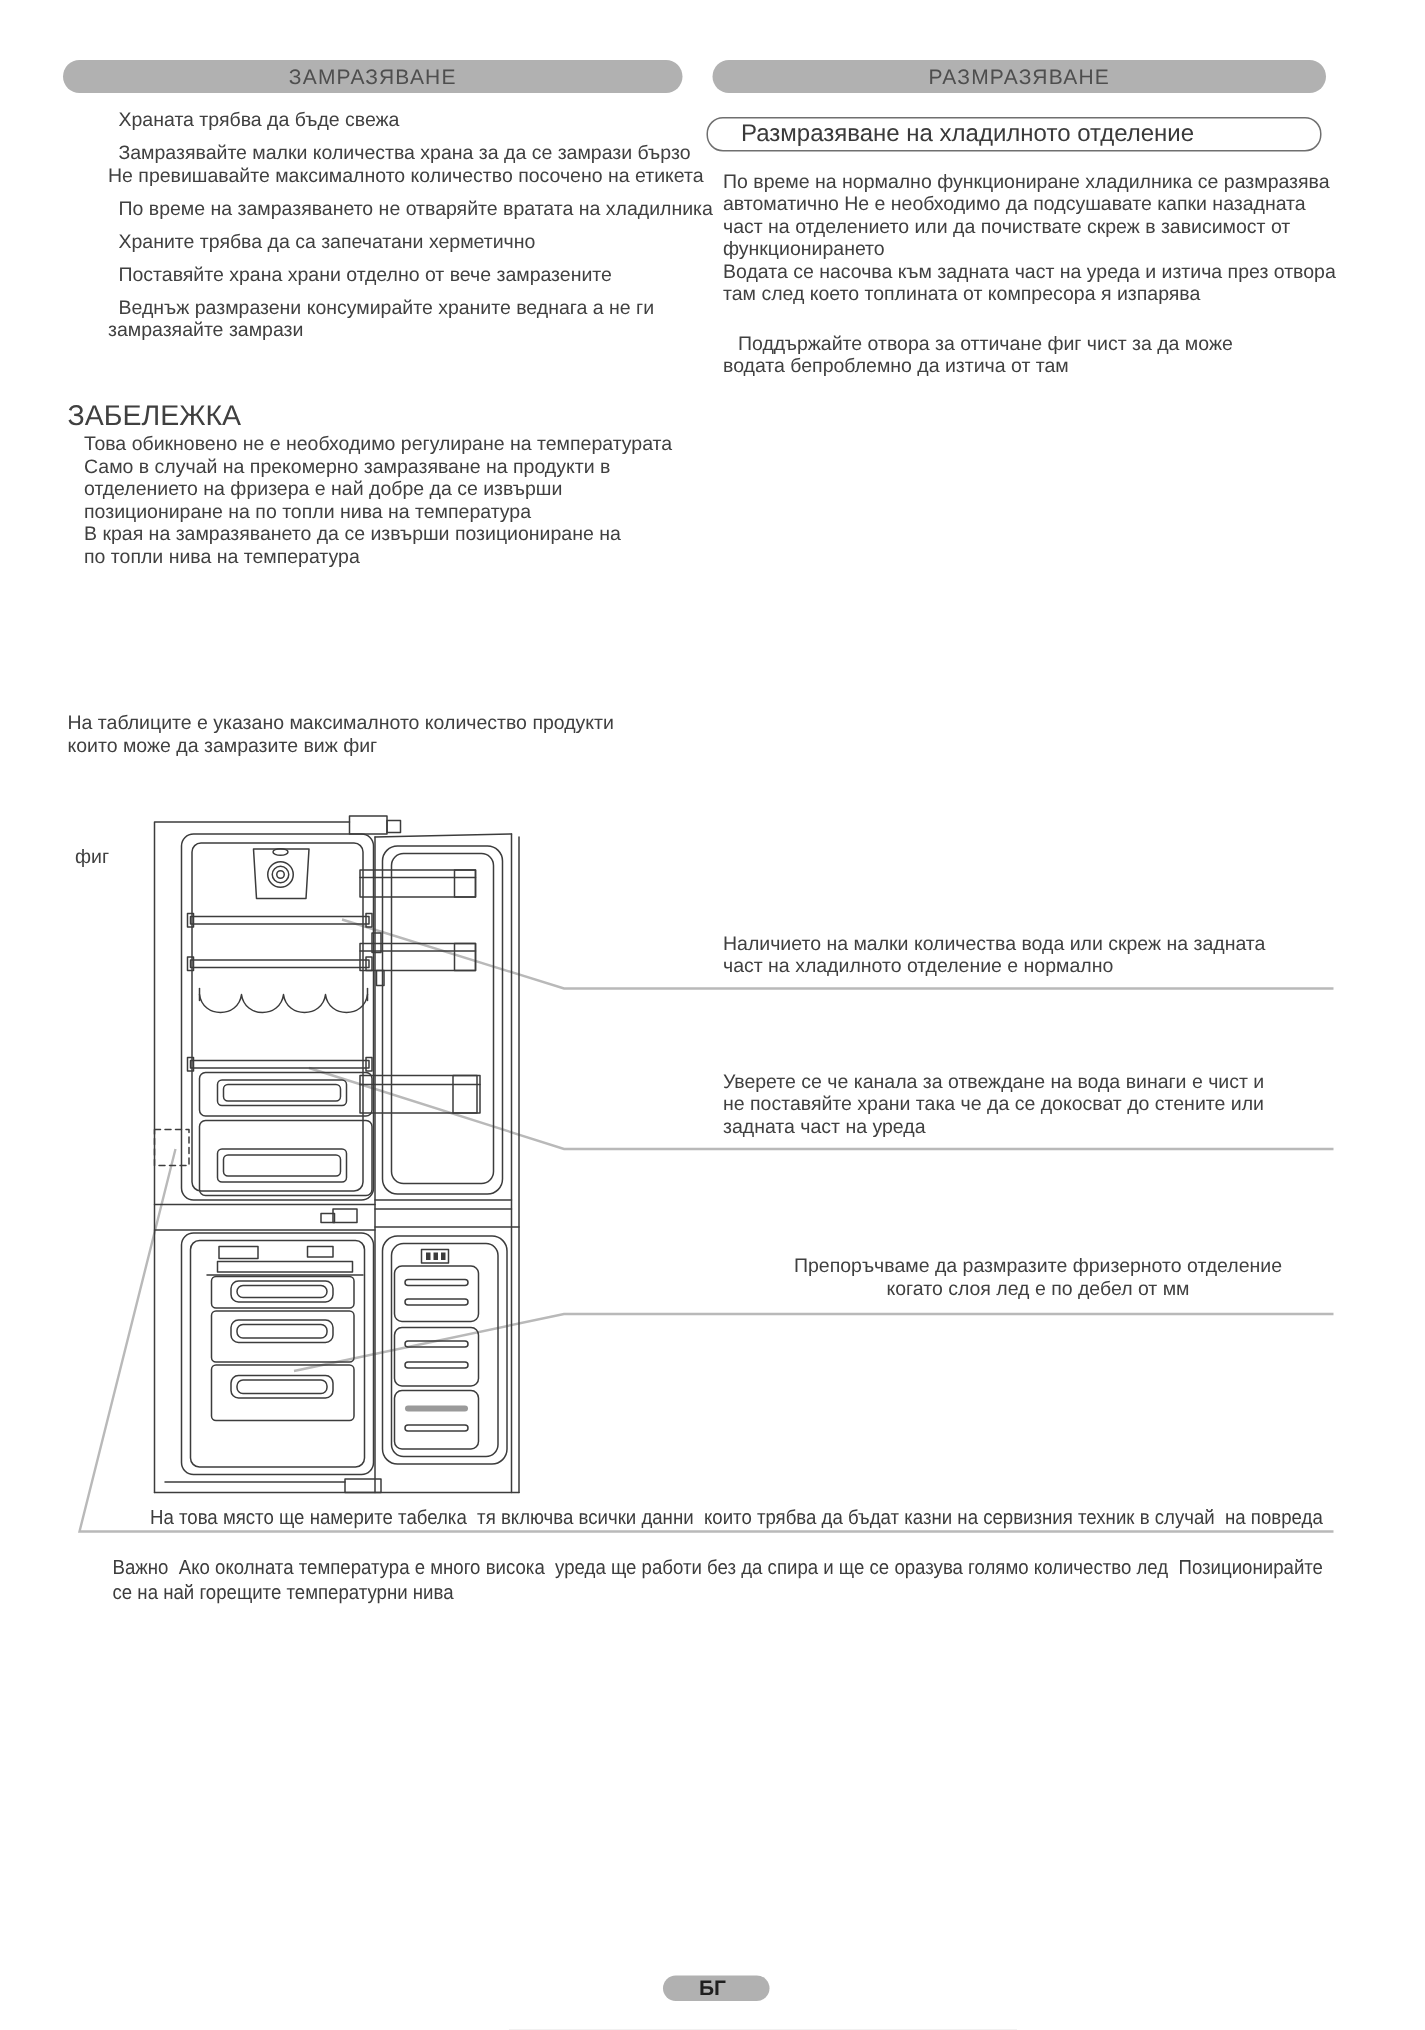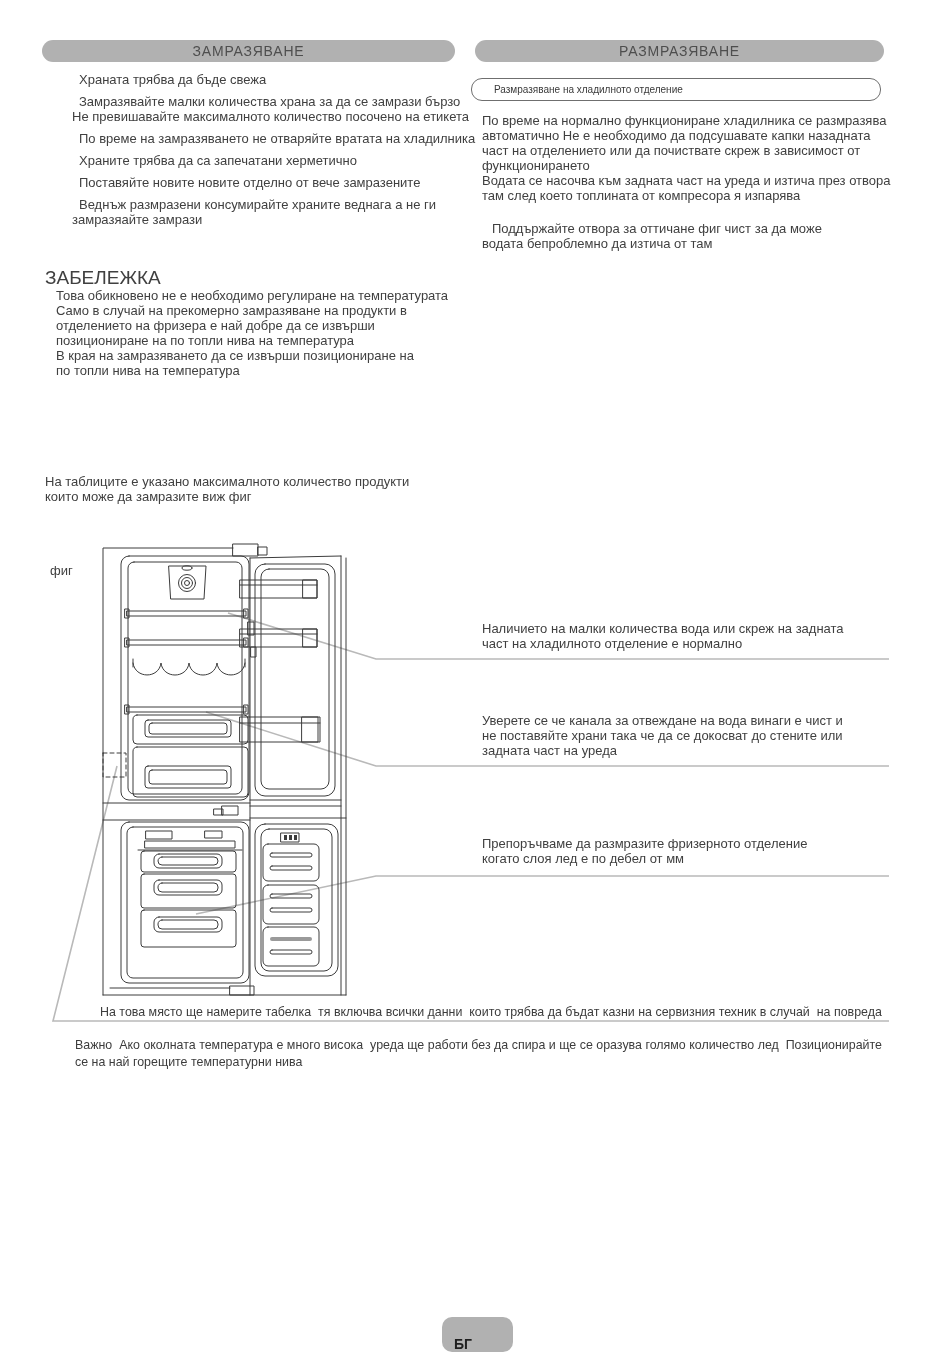--- a/index.html
+++ b/index.html
@@ -10,35 +10,35 @@
   }
   .abs { position:absolute; }
   .pill {
     background:#b1b1b1; border-radius:11px; height:22px;
     display:flex; align-items:center; justify-content:center;
     font-size:14px; letter-spacing:0.8px; color:#4e4e4e;
   }
   .subhead-box {
     background:#ffffff; border:1.3px solid #6f6f6f; border-radius:11px;
     height:23px; display:flex; align-items:center;
-    font-size:10px; color:#3a3a3a; padding-left:22px; box-sizing:border-box;
+    font-size:16px; color:#3a3a3a; padding-left:22px; box-sizing:border-box;
   }
   .prose {
     font-size:13px; line-height:15px; white-space:pre-line; color:#404040;
   }
   .para { margin:0 0 7px 0; text-indent:7px; }
   .note-title { font-size:19px; color:#404040; }
   .condensed {
     font-size:13.5px; line-height:17px; white-space:pre; color:#3c3c3c;
     transform:scaleX(0.92); transform-origin:left top;
   }
   .footer-pill {
-    background:#b1b1b1; border-radius:10px; height:35px; width:71px;
-    display:flex; align-items:flex-end;
-    font-size:14px; font-weight:bold; color:#1f1f1f; padding-left:12px; box-sizing:border-box;
+    background:#b1b1b1; border-radius:10px; height:17px; width:71px;
+    display:flex; align-items:flex-start;
+    font-size:14px; font-weight:bold; color:#1f1f1f; padding-left:24px; box-sizing:border-box;
   }
   .fig-label { font-size:13px; color:#404040; }
   svg { display:block; }
 </style>
 </head>
 <body>
 
 <div class="page">
 
   <svg class="abs" style="left:0;top:0;" width="950" height="1353" viewBox="0 0 950 1353">
@@ -169,21 +169,21 @@
   <div class="abs pill" style="left:42px; top:40px; width:413px;">
     <span>ЗАМРАЗЯВАНЕ</span>
   </div>
 
   <div class="abs" style="left:45px; top:72px; width:420px;margin-left:27px;">
     <p class="prose para">Храната трябва да бъде свежа</p>
     <p class="prose para">Замразявайте малки количества храна  за да се замрази бързо
 Не превишавайте максималното количество посочено на етикета</p>
     <p class="prose para">По време на замразяването не отваряйте вратата на хладилника</p>
     <p class="prose para">Храните трябва да са запечатани  херметично</p>
-    <p class="prose para">Поставяйте новите новите отделно от вече замразените</p>
+    <p class="prose para">Поставяйте храна храни отделно от вече замразените</p>
     <p class="prose para">Веднъж размразени  консумирайте храните веднага  а не ги
 замразяайте замрази</p>
   </div>
 
   <div class="abs note-title" style="left:45px; top:267px;">ЗАБЕЛЕЖКА</div>
   <div class="abs prose" style="left:56px; top:288px; width:420px;">Това обикновено не е необходимо регулиране на температурата
 Само в случай на прекомерно замразяване на продукти в
 отделението на фризера  е най добре да се извърши
 позициониране на по топли нива на температура
 В края на замразяването  да се извърши позициониране на
@@ -213,21 +213,21 @@
 водата бепроблемно да изтича от там</div>
 
 
   <div class="abs prose" style="left:482px; top:621px; width:420px;">Наличието на малки количества вода или скреж на задната
 част на хладилното отделение е нормално</div>
 
   <div class="abs prose" style="left:482px; top:713px; width:420px;">Уверете се че канала за отвеждане на вода винаги е чист и
 не поставяйте храни така  че да се докосват до стените или
 задната част на уреда</div>
 
-  <div class="abs prose" style="left:482px; top:836px; width:420px;">Препоръчваме да размразите фризерното отделение
+  <div class="abs prose" style="left:482px; top:836px; width:420px;text-align:center;">Препоръчваме да размразите фризерното отделение
 когато слоя лед е по дебел от    мм</div>
 
   <div class="abs condensed" style="left:100px; top:1003px;">На това място ще намерите табелка  тя включва всички данни  които трябва да бъдат казни на сервизния техник в случай  на повреда</div>
 
   <div class="abs condensed" style="left:75px; top:1036px;">Важно  Ако околната температура е много висока  уреда ще работи без да спира и ще се оразува голямо количество лед  Позиционирайте
 се на най горещите температурни нива</div>
 
   <div class="abs footer-pill" style="left:442px; top:1317px;">
     <span>БГ</span>
   </div>

